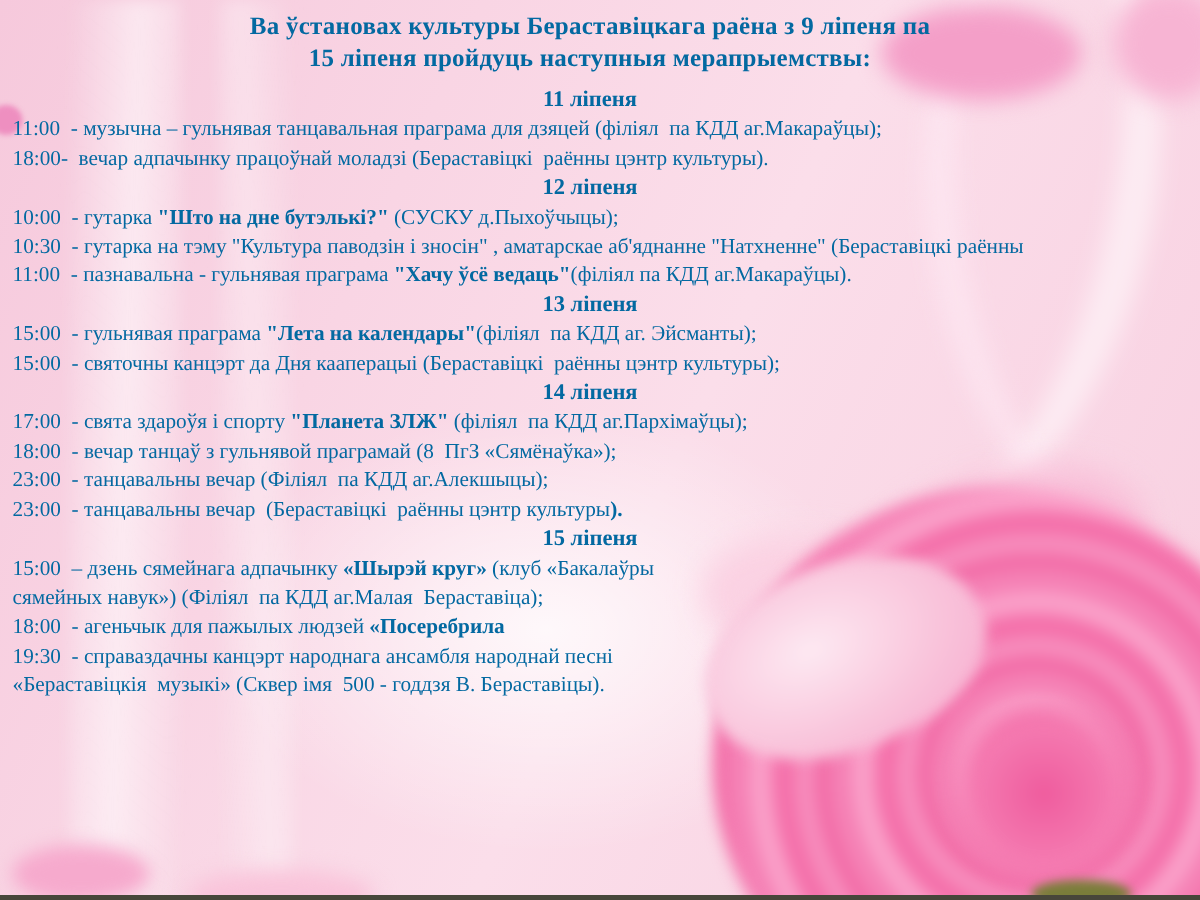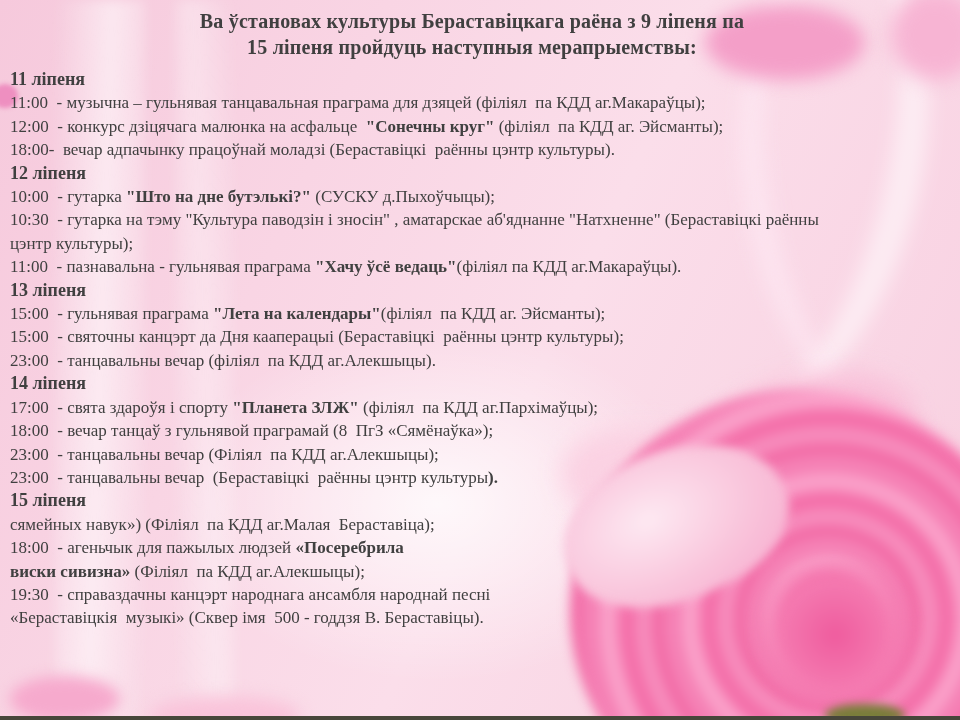--- a/index.html
+++ b/index.html
@@ -37,24 +37,24 @@
     filter:blur(6px);}
   .rose-core{position:absolute;right:40px;bottom:10px;width:170px;height:150px;border-radius:50%;
     background:radial-gradient(circle at 50% 50%,#ef5c9e 0%,#f478af 45%,rgba(244,120,175,0) 75%);
     filter:blur(4px);}
   .petal-over{position:absolute;right:170px;bottom:120px;width:230px;height:150px;border-radius:50% 60% 45% 55%;
     background:radial-gradient(ellipse at 40% 40%,#fde9f2 0%,#f9c4db 55%,#f6a9cd 100%);
     filter:blur(5px);transform:rotate(-24deg);}
   .leaf{position:absolute;right:55px;bottom:-6px;width:80px;height:22px;background:#7a7d3a;filter:blur(4px);border-radius:50%;}
   .bottom-bar{position:absolute;left:0;bottom:0;width:100%;height:4px;background:#47463a;}
   
-  .doc{position:absolute;inset:0;padding:8px 26px 0 10px;color:#404040;}
+  .doc{position:absolute;inset:0;padding:8px 26px 0 10px;color:#0369a1;}
   .title{ text-align:center;font-weight:bold;font-size:20px;line-height:26px;
     letter-spacing:.2px;margin:0 40px 8px 40px;}
-  .date-heading{font-weight:bold;font-size:18px;line-height:23.4px;}
+  .date-heading{text-align:center;font-weight:bold;font-size:18px;line-height:23.4px;}
   .event-line{font-size:17px;line-height:23.4px;white-space:pre-wrap;}
   .event-line .b{font-weight:bold;}
 </style>
 </head>
 <body>
 
 <div class="bg">
   <div class="bg-base"></div>
   <div class="streak s1"></div>
   <div class="streak s2"></div>
@@ -77,36 +77,33 @@
 </div>
 
 <div class="doc">
   <div class="title">
     <div>Ва ўстановах  культуры  Бераставіцкага раёна з 9 ліпеня па</div>
     <div>15 ліпеня пройдуць наступныя  мерапрыемствы:</div>
   </div>
   <div id="content">
       <div class="date-heading">11 ліпеня</div>
       <div class="event-line"><span>11:00  - музычна – гульнявая танцавальная праграма для дзяцей (філіял  па КДД аг.Макараўцы);</span></div>
-      <div class="event-line"><span>12:00  - конкурс дзіцячага малюнка на асфальце  </span><span class="b">"Сонечны круг"</span><span> (філіял  па КДД аг. Эйсманты);</span></div>
       <div class="event-line"><span>18:00-  вечар адпачынку працоўнай моладзі (Бераставіцкі  раённы цэнтр культуры).</span></div>
       <div class="date-heading">12 ліпеня</div>
       <div class="event-line"><span>10:00  - гутарка </span><span class="b">"Што на дне бутэлькі?"</span><span> (СУСКУ д.Пыхоўчыцы);</span></div>
       <div class="event-line"><span>10:30  - гутарка на тэму "Культура паводзін і зносін" , аматарскае аб'яднанне "Натхненне" (Бераставіцкі раённы</span></div>
-      <div class="event-line"><span>цэнтр культуры);</span></div>
       <div class="event-line"><span>11:00  - пазнавальна - гульнявая праграма </span><span class="b">"Хачу ўсё ведаць"</span><span>(філіял па КДД аг.Макараўцы).</span></div>
       <div class="date-heading">13 ліпеня</div>
       <div class="event-line"><span>15:00  - гульнявая праграма </span><span class="b">"Лета на календары"</span><span>(філіял  па КДД аг. Эйсманты);</span></div>
       <div class="event-line"><span>15:00  - святочны канцэрт да Дня кааперацыі (Бераставіцкі  раённы цэнтр культуры);</span></div>
-      <div class="event-line"><span>23:00  - танцавальны вечар (філіял  па КДД аг.Алекшыцы).</span></div>
       <div class="date-heading">14 ліпеня</div>
       <div class="event-line"><span>17:00  - свята здароўя і спорту </span><span class="b">"Планета ЗЛЖ"</span><span> (філіял  па КДД аг.Пархімаўцы);</span></div>
       <div class="event-line"><span>18:00  - вечар танцаў з гульнявой праграмай (8  ПгЗ «Сямёнаўка»);</span></div>
       <div class="event-line"><span>23:00  - танцавальны вечар (Філіял  па КДД аг.Алекшыцы);</span></div>
       <div class="event-line"><span>23:00  - танцавальны вечар  (Бераставіцкі  раённы цэнтр культуры</span><span class="b">).</span></div>
       <div class="date-heading">15 ліпеня</div>
+      <div class="event-line"><span>15:00  – дзень сямейнага адпачынку </span><span class="b">«Шырэй круг»</span><span> (клуб «Бакалаўры</span></div>
       <div class="event-line"><span>сямейных навук») (Філіял  па КДД аг.Малая  Бераставіца);</span></div>
       <div class="event-line"><span>18:00  - агеньчык для пажылых людзей </span><span class="b">«Посеребрила</span></div>
-      <div class="event-line"><span class="b">виски сивизна»</span><span> (Філіял  па КДД аг.Алекшыцы);</span></div>
       <div class="event-line"><span>19:30  - справаздачны канцэрт народнага ансамбля народнай песні</span></div>
       <div class="event-line"><span>«Бераставіцкія  музыкі» (Сквер імя  500 - годдзя В. Бераставіцы).</span></div>
     </div>
 </div>
 
 </body></html>

